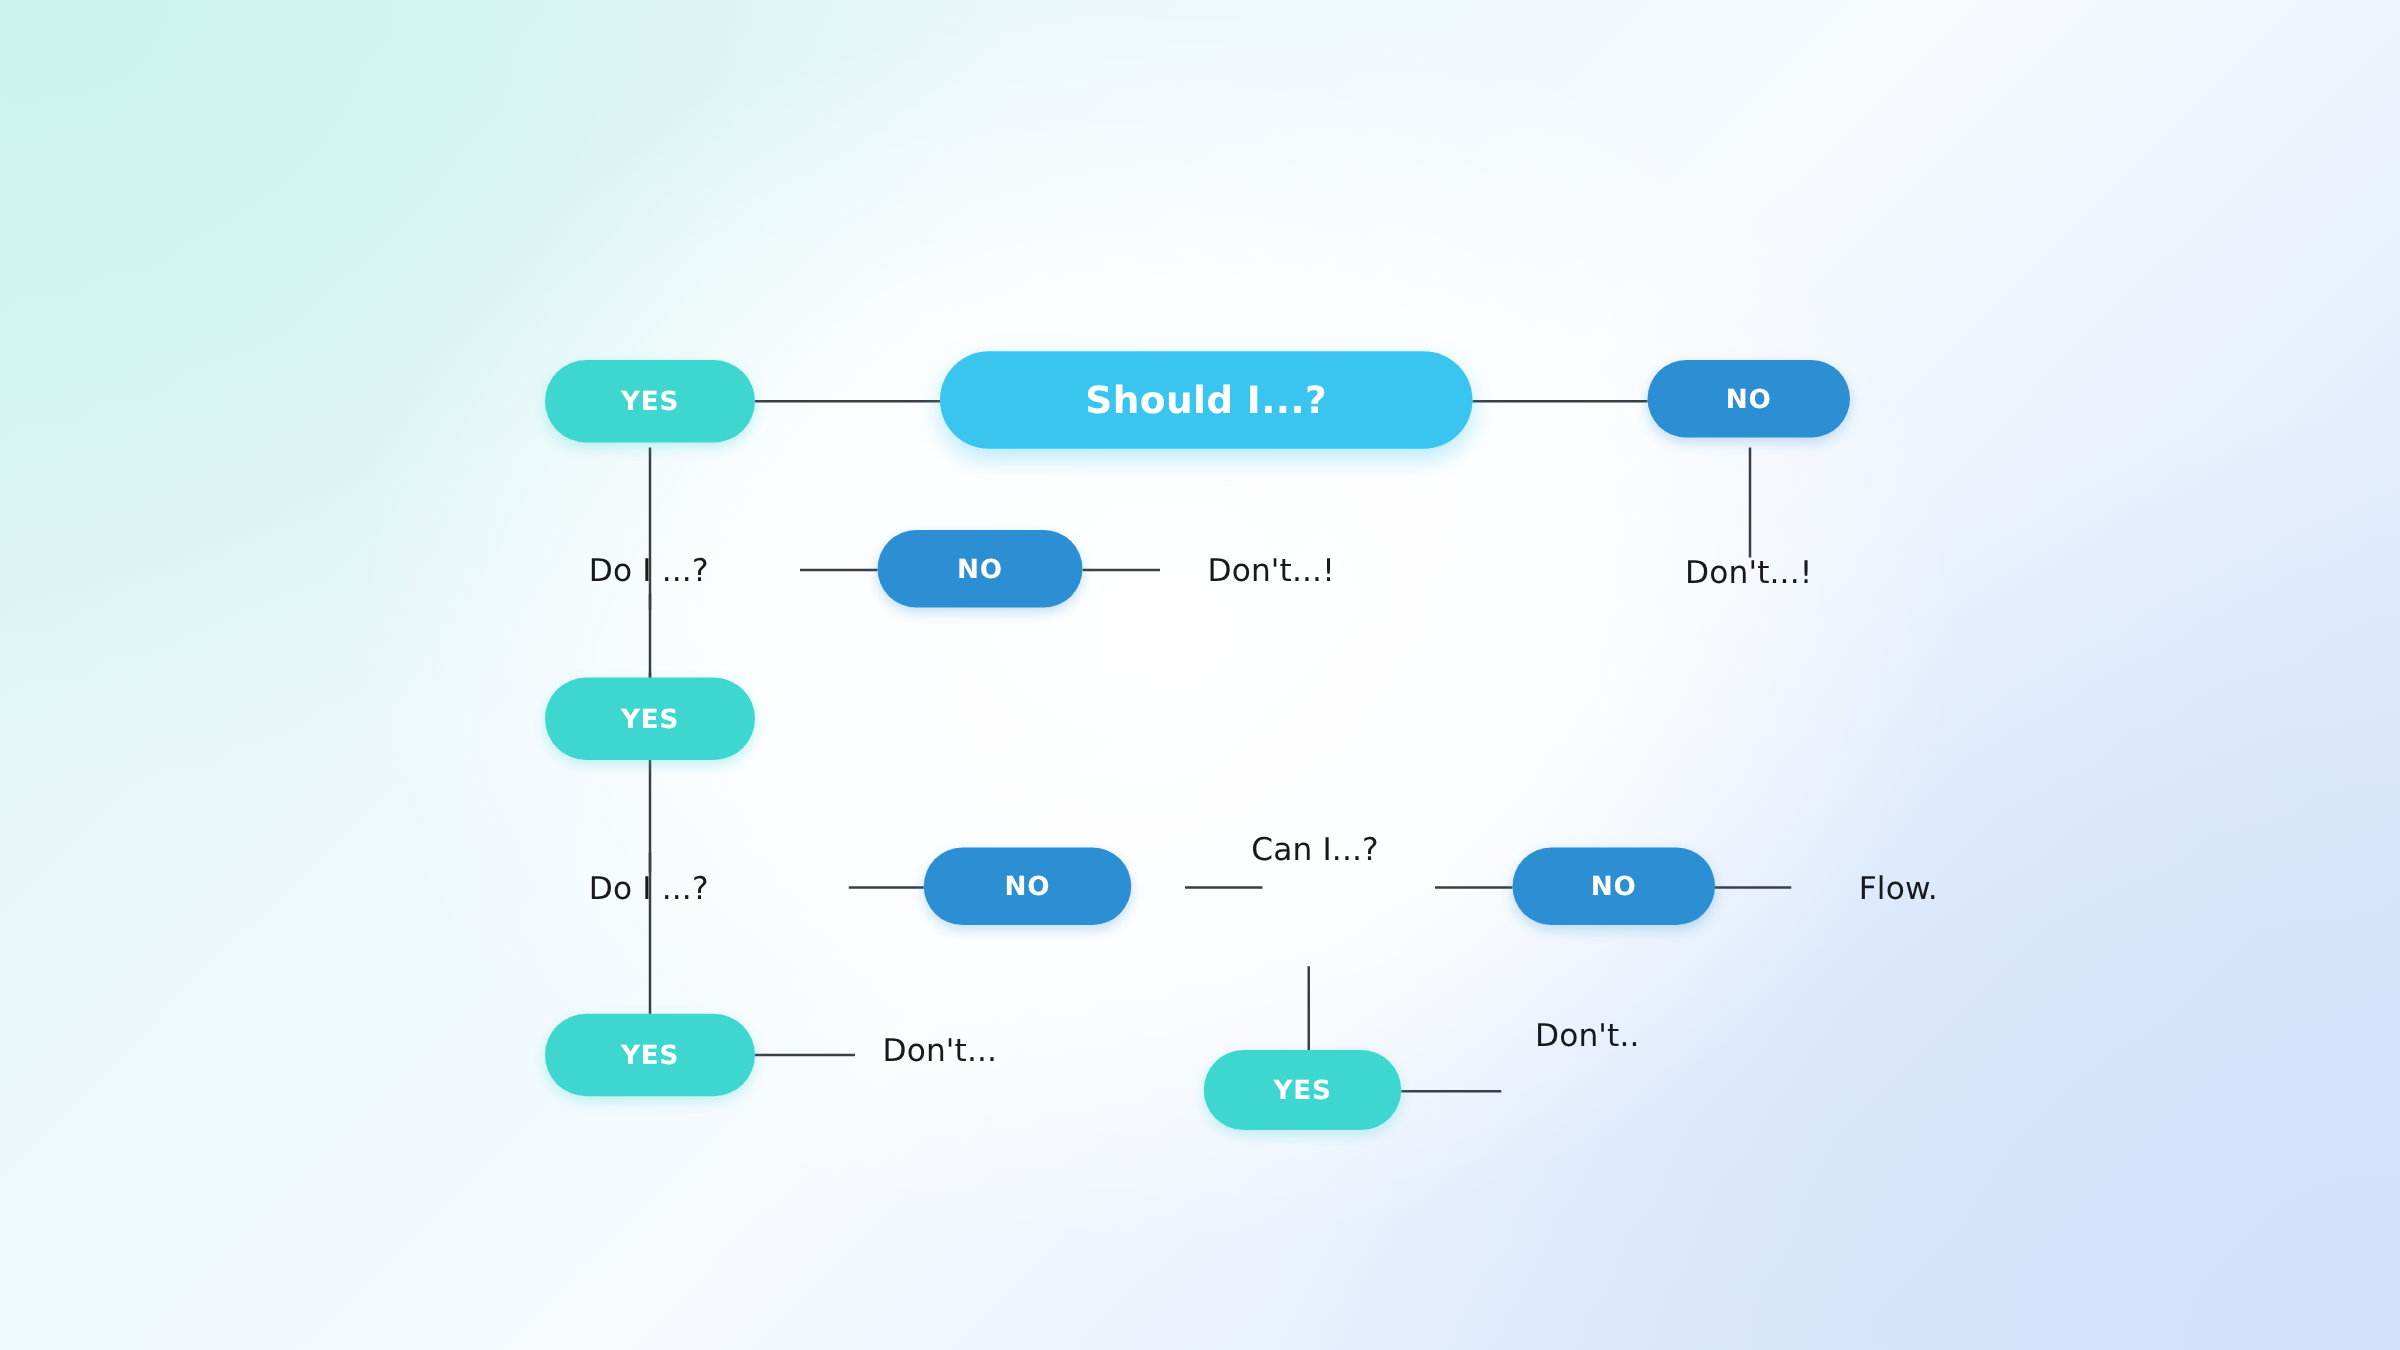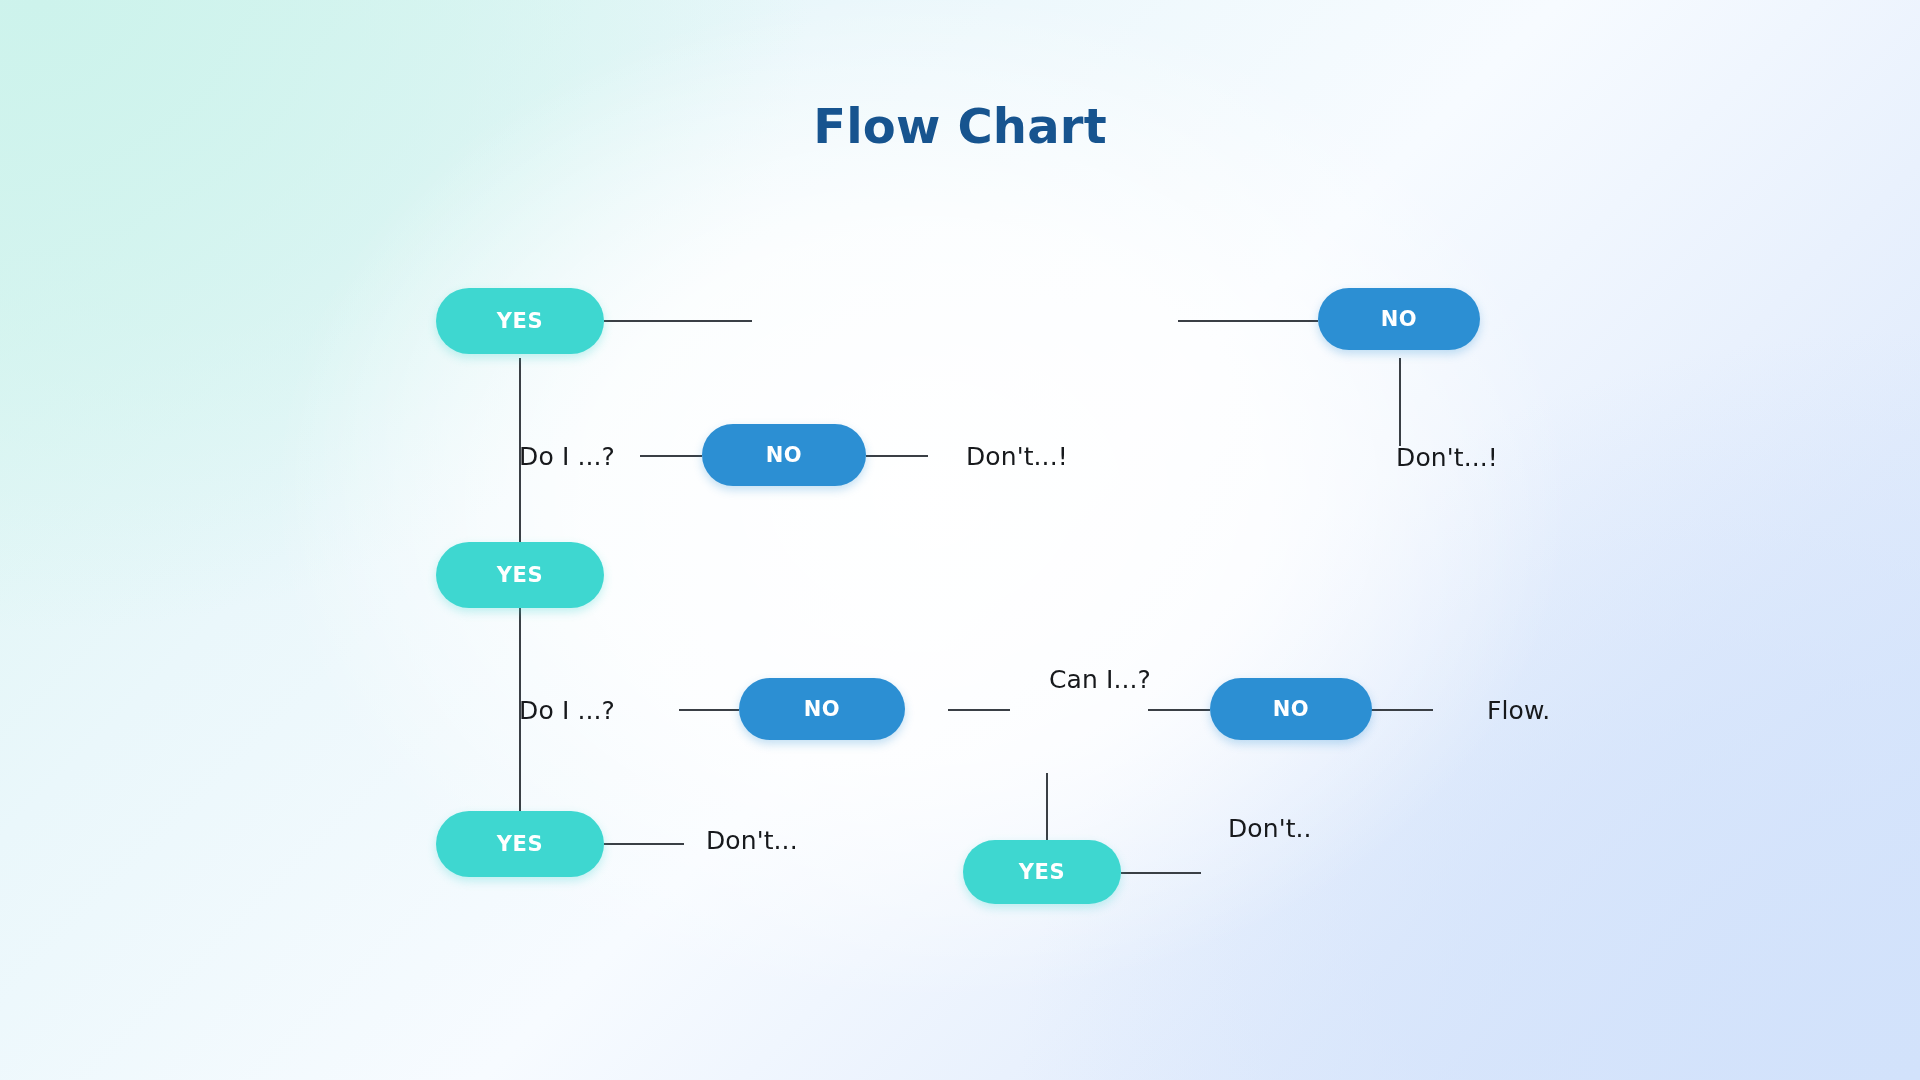--- a/index.html
+++ b/index.html
@@ -82,28 +82,27 @@
 
   
   .label {
     position: absolute;
     font-size: 25px;
     font-weight: 400;
     color: #17191c;
     white-space: nowrap;
     letter-spacing: 0.1px;
   }
-  .label.center { transform: translateX(-50%); text-align: center; margin-left: 48px; }
+  .label.center { transform: translateX(-50%); text-align: center; }
 </style>
 </head>
 <body>
 
 <div id="stage">
 
-  <div id="title">Flow Chart</div>
 
   <div class="conn h" style="left:604px; top:320px; width:148px;"></div>
 
   <div class="conn h" style="left:1178px; top:320px; width:140px;"></div>
 
   <div class="conn v" style="left:1399px; top:358px; height:88px;"></div>
 
   <div class="conn v" style="left:519px; top:358px; height:130px;"></div>
   <div class="conn v" style="left:519px; top:475px; height:100px;"></div>
   <div class="conn v" style="left:519px; top:538px; height:160px;"></div>
@@ -121,20 +120,23 @@
   <div class="conn h" style="left:604px; top:843px; width:80px;"></div>
 
   <div class="conn v" style="left:1046px; top:773px; height:90px;"></div>
 
   <div class="conn h" style="left:1121px; top:872px; width:80px;"></div>
 
   <div class="node teal" style="left:436px; top:288px; width:168px; height:66px;">
     <span>YES</span>
   </div>
 
+  <div class="node main" style="left:752px; top:281px; width:426px; height:78px;">
+    <span>Should I...?</span>
+  </div>
 
   <div class="node blue" style="left:1318px; top:288px; width:162px; height:62px;">
     <span>NO</span>
   </div>
 
   <div class="label center" style="left:519px; top:442px;">Do I ...?</div>
 
   <div class="node blue" style="left:702px; top:424px; width:164px; height:62px;">
     <span>NO</span>
   </div>

